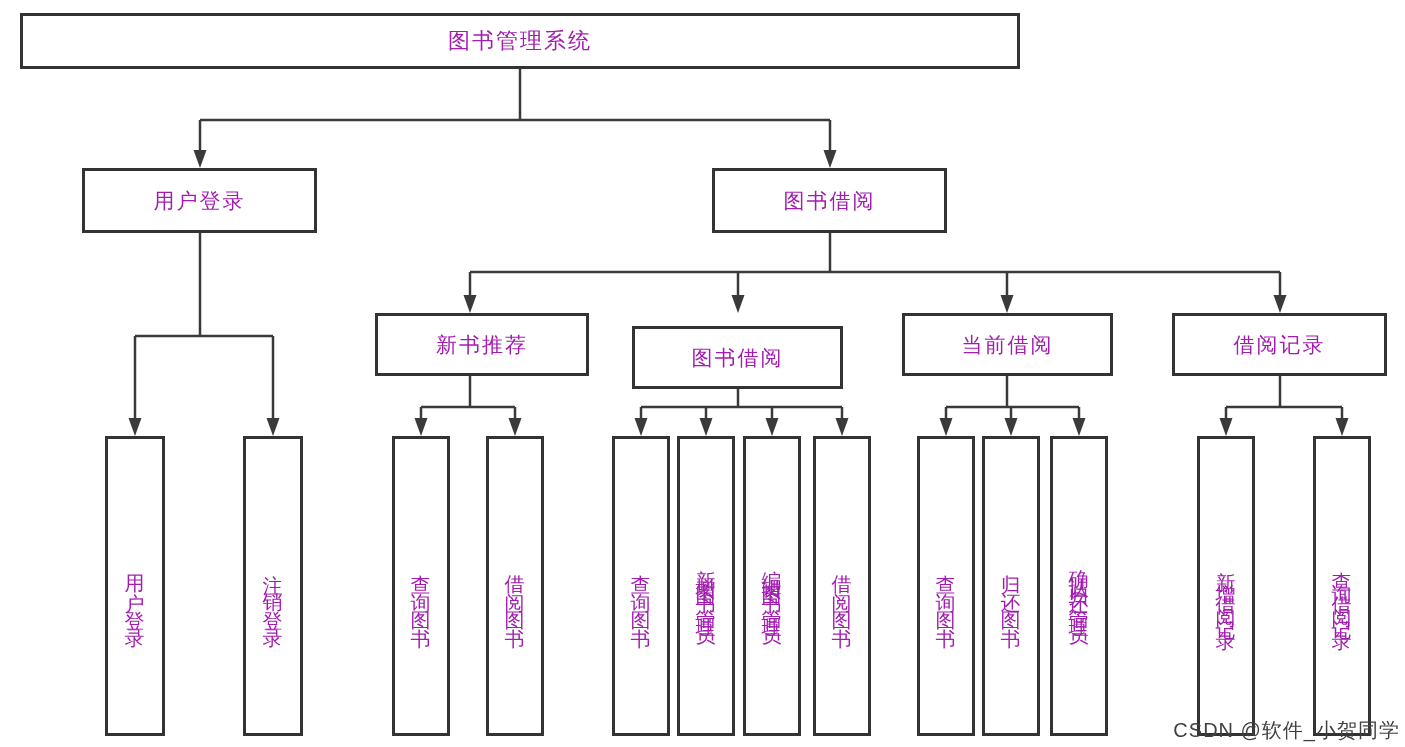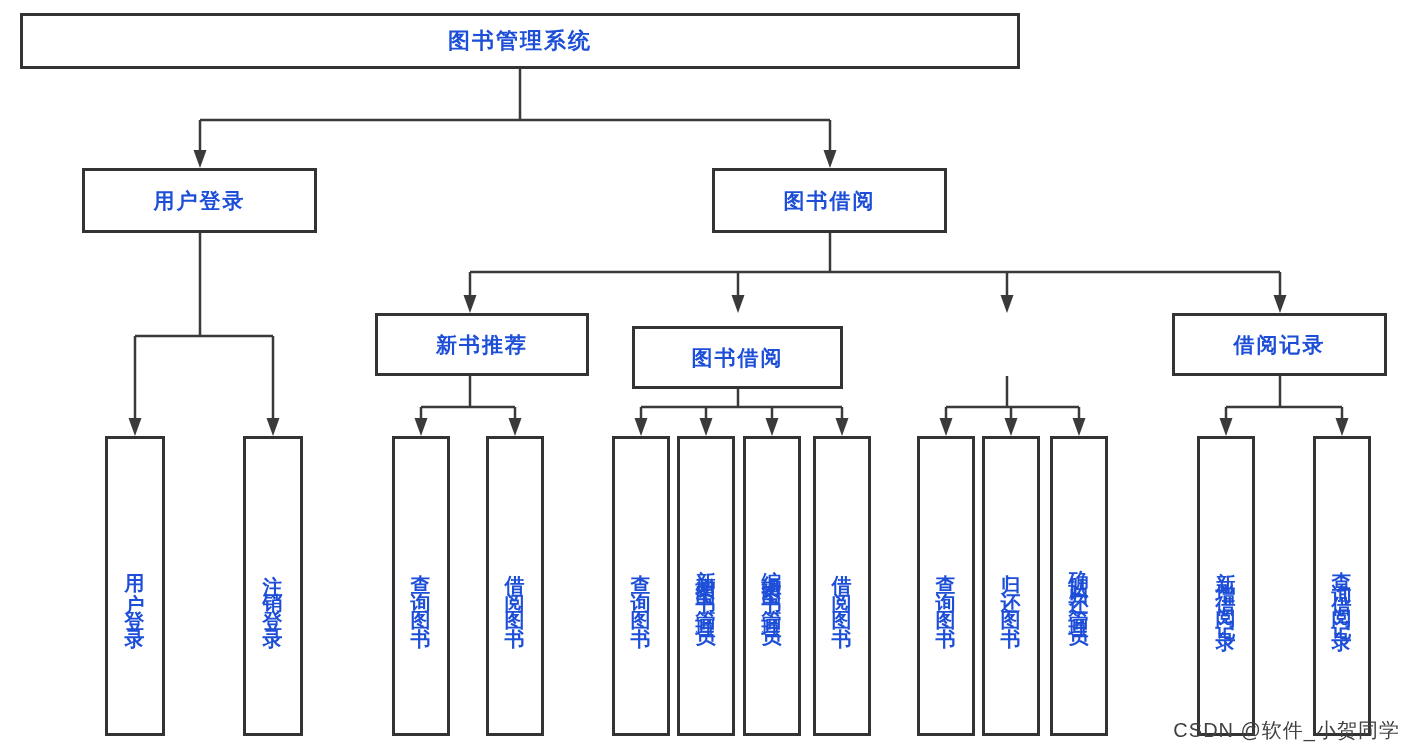--- a/index.html
+++ b/index.html
@@ -21,22 +21,21 @@
     width: 1405px; height: 747px;
   }
   .node {
     position: absolute;
     border: 3px solid #333333;
     background: #ffffff;
     display: flex;
     align-items: center;
     justify-content: center;
     text-align: center;
-    color: #1d4ed8;
-    font-weight: bold;
+    color: #a21caf;
   }
   .hnode { font-size: 21px; letter-spacing: 2px; }
   .root-node { font-size: 22px; }
   .leaf { font-size: 20px; }
   .leaf .vtext {
     writing-mode: vertical-rl; 
     line-height: 1;
     white-space: nowrap;
   }
   .ls-4 .vtext { letter-spacing: 18px; margin-bottom: -18px; }
@@ -154,20 +153,23 @@
   <div class="node hnode n-l2b">
     <span>图书借阅</span>
   </div>
 
   <div class="node hnode n-l3a">
     <span>新书推荐</span>
   </div>
   <div class="node hnode n-l3b">
     <span>图书借阅</span>
   </div>
+  <div class="node hnode n-l3c">
+    <span>当前借阅</span>
+  </div>
   <div class="node hnode n-l3d">
     <span>借阅记录</span>
   </div>
 
   <div class="node leaf ls-4 f-g0a">
     <span class="vtext">用户登录</span>
   </div>
   <div class="node leaf ls-4 f-g0b">
     <span class="vtext">注销登录</span>
   </div>

